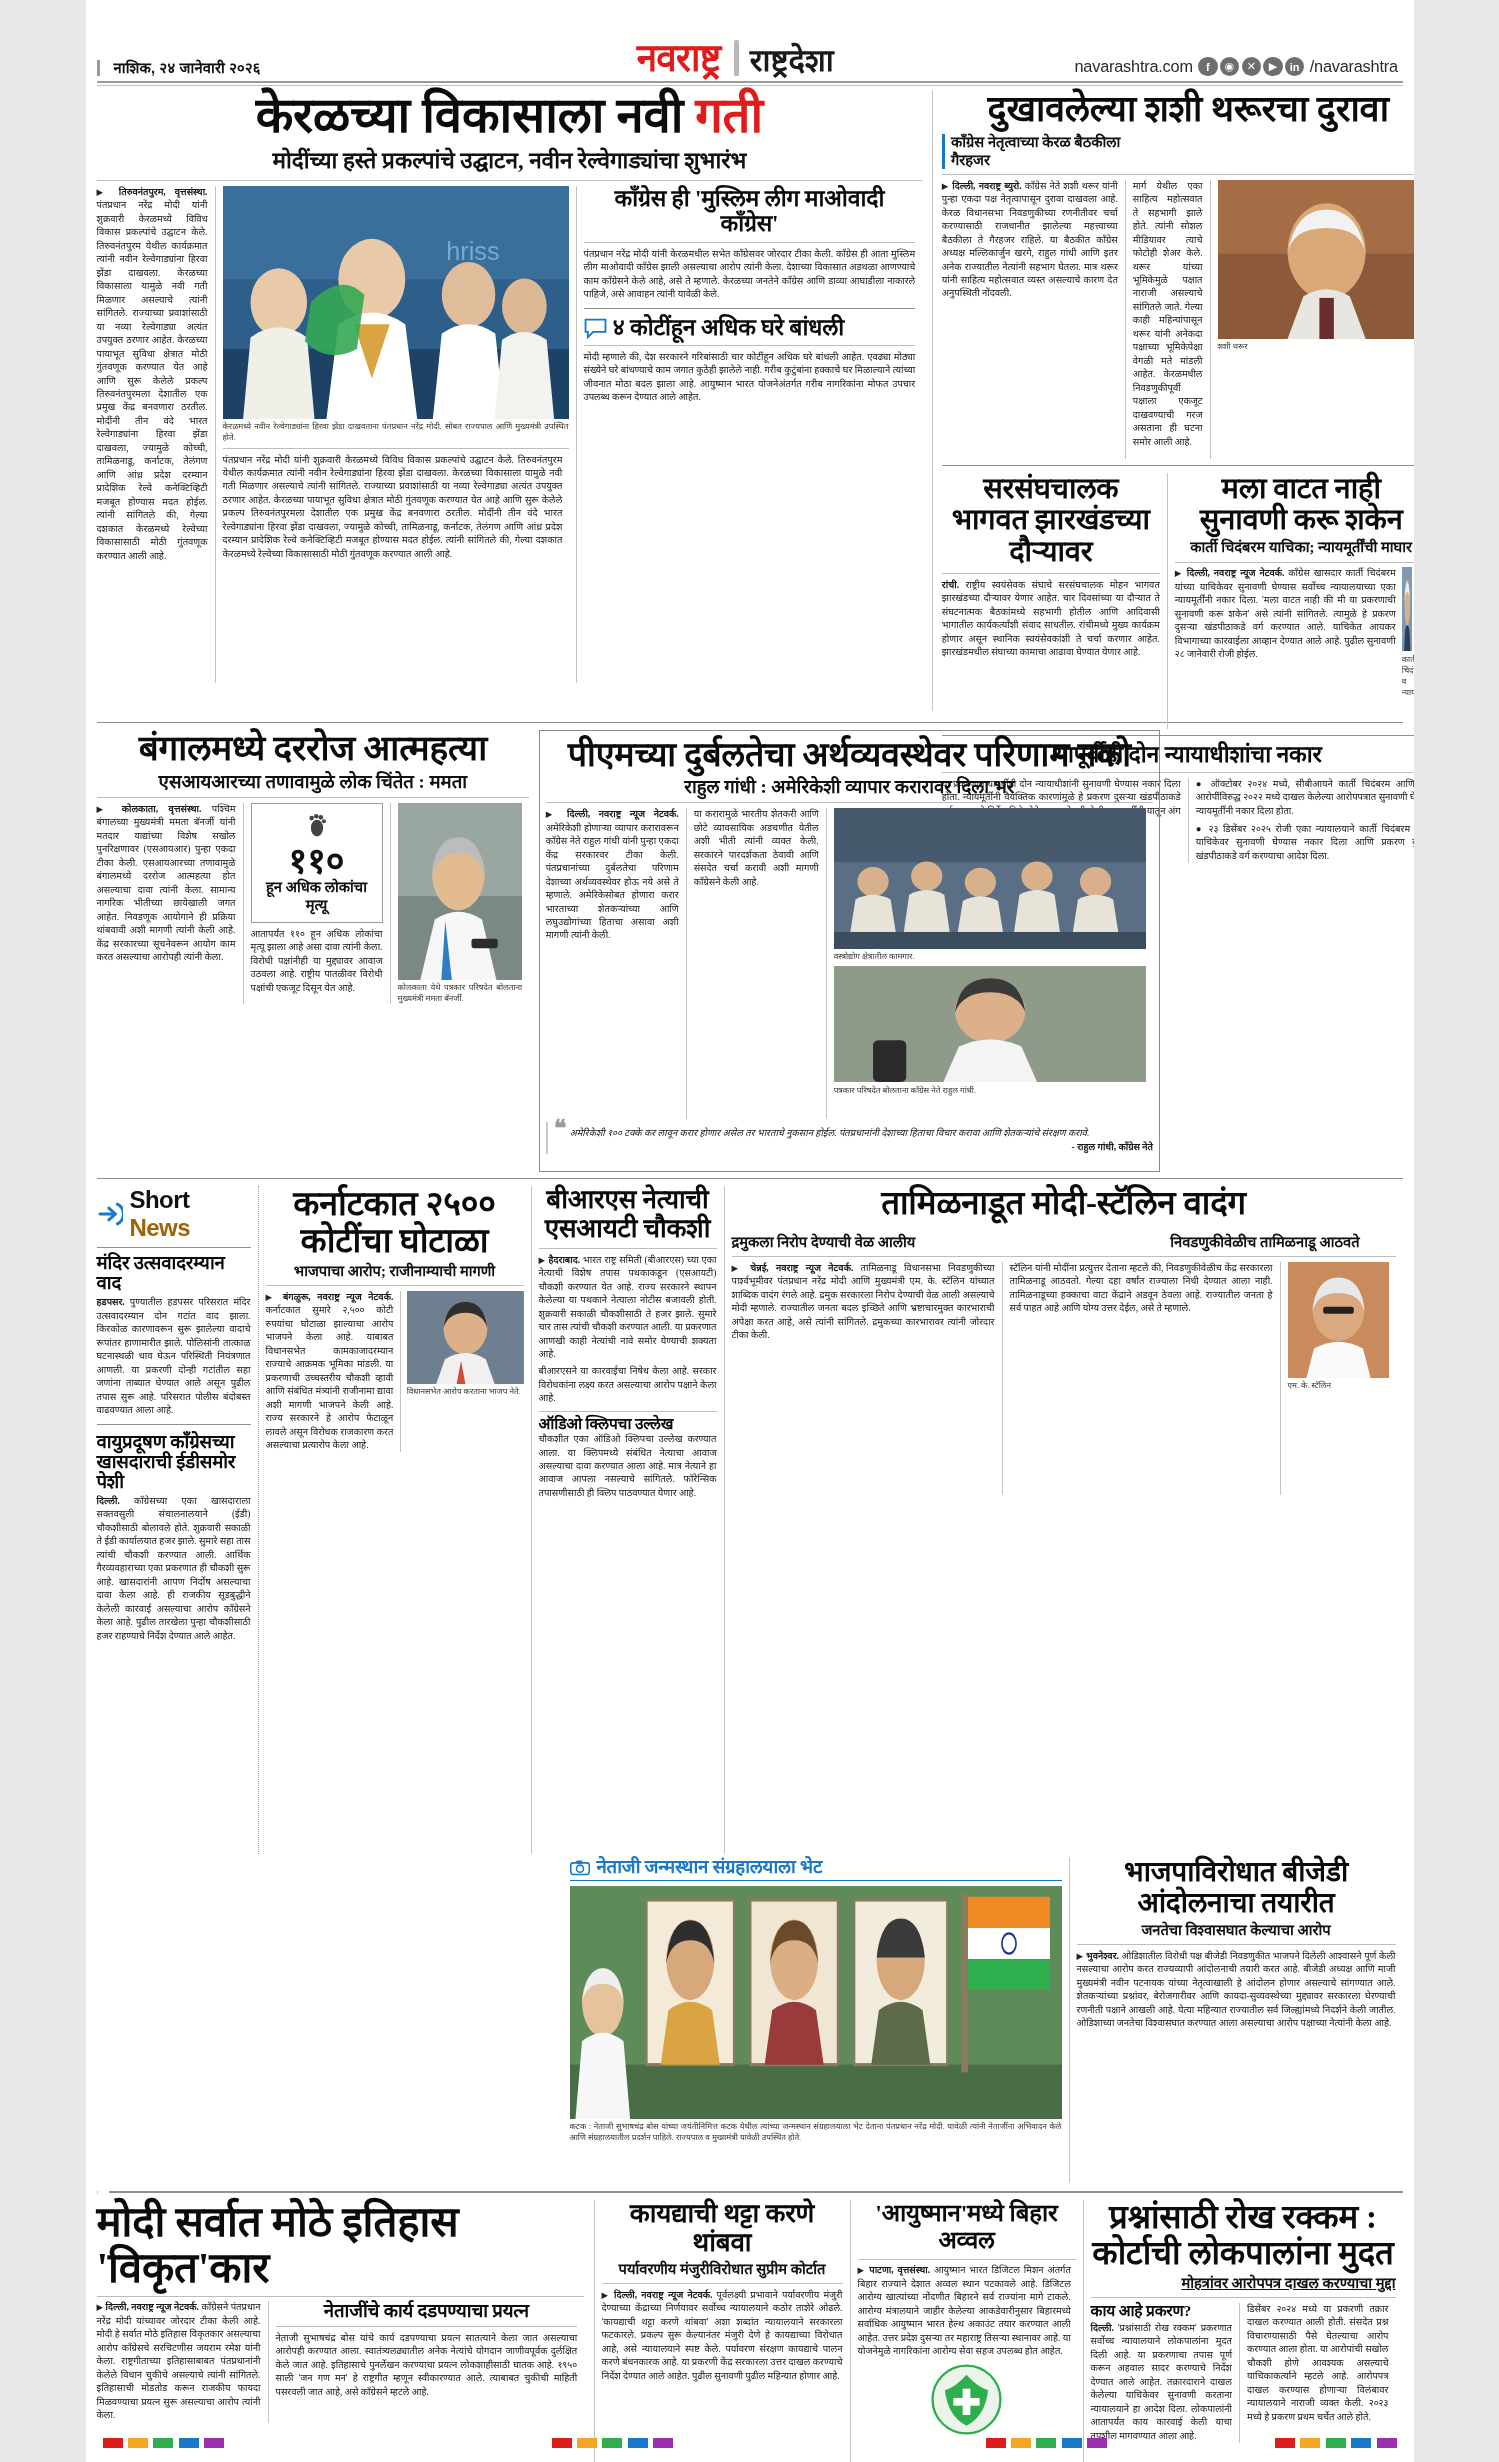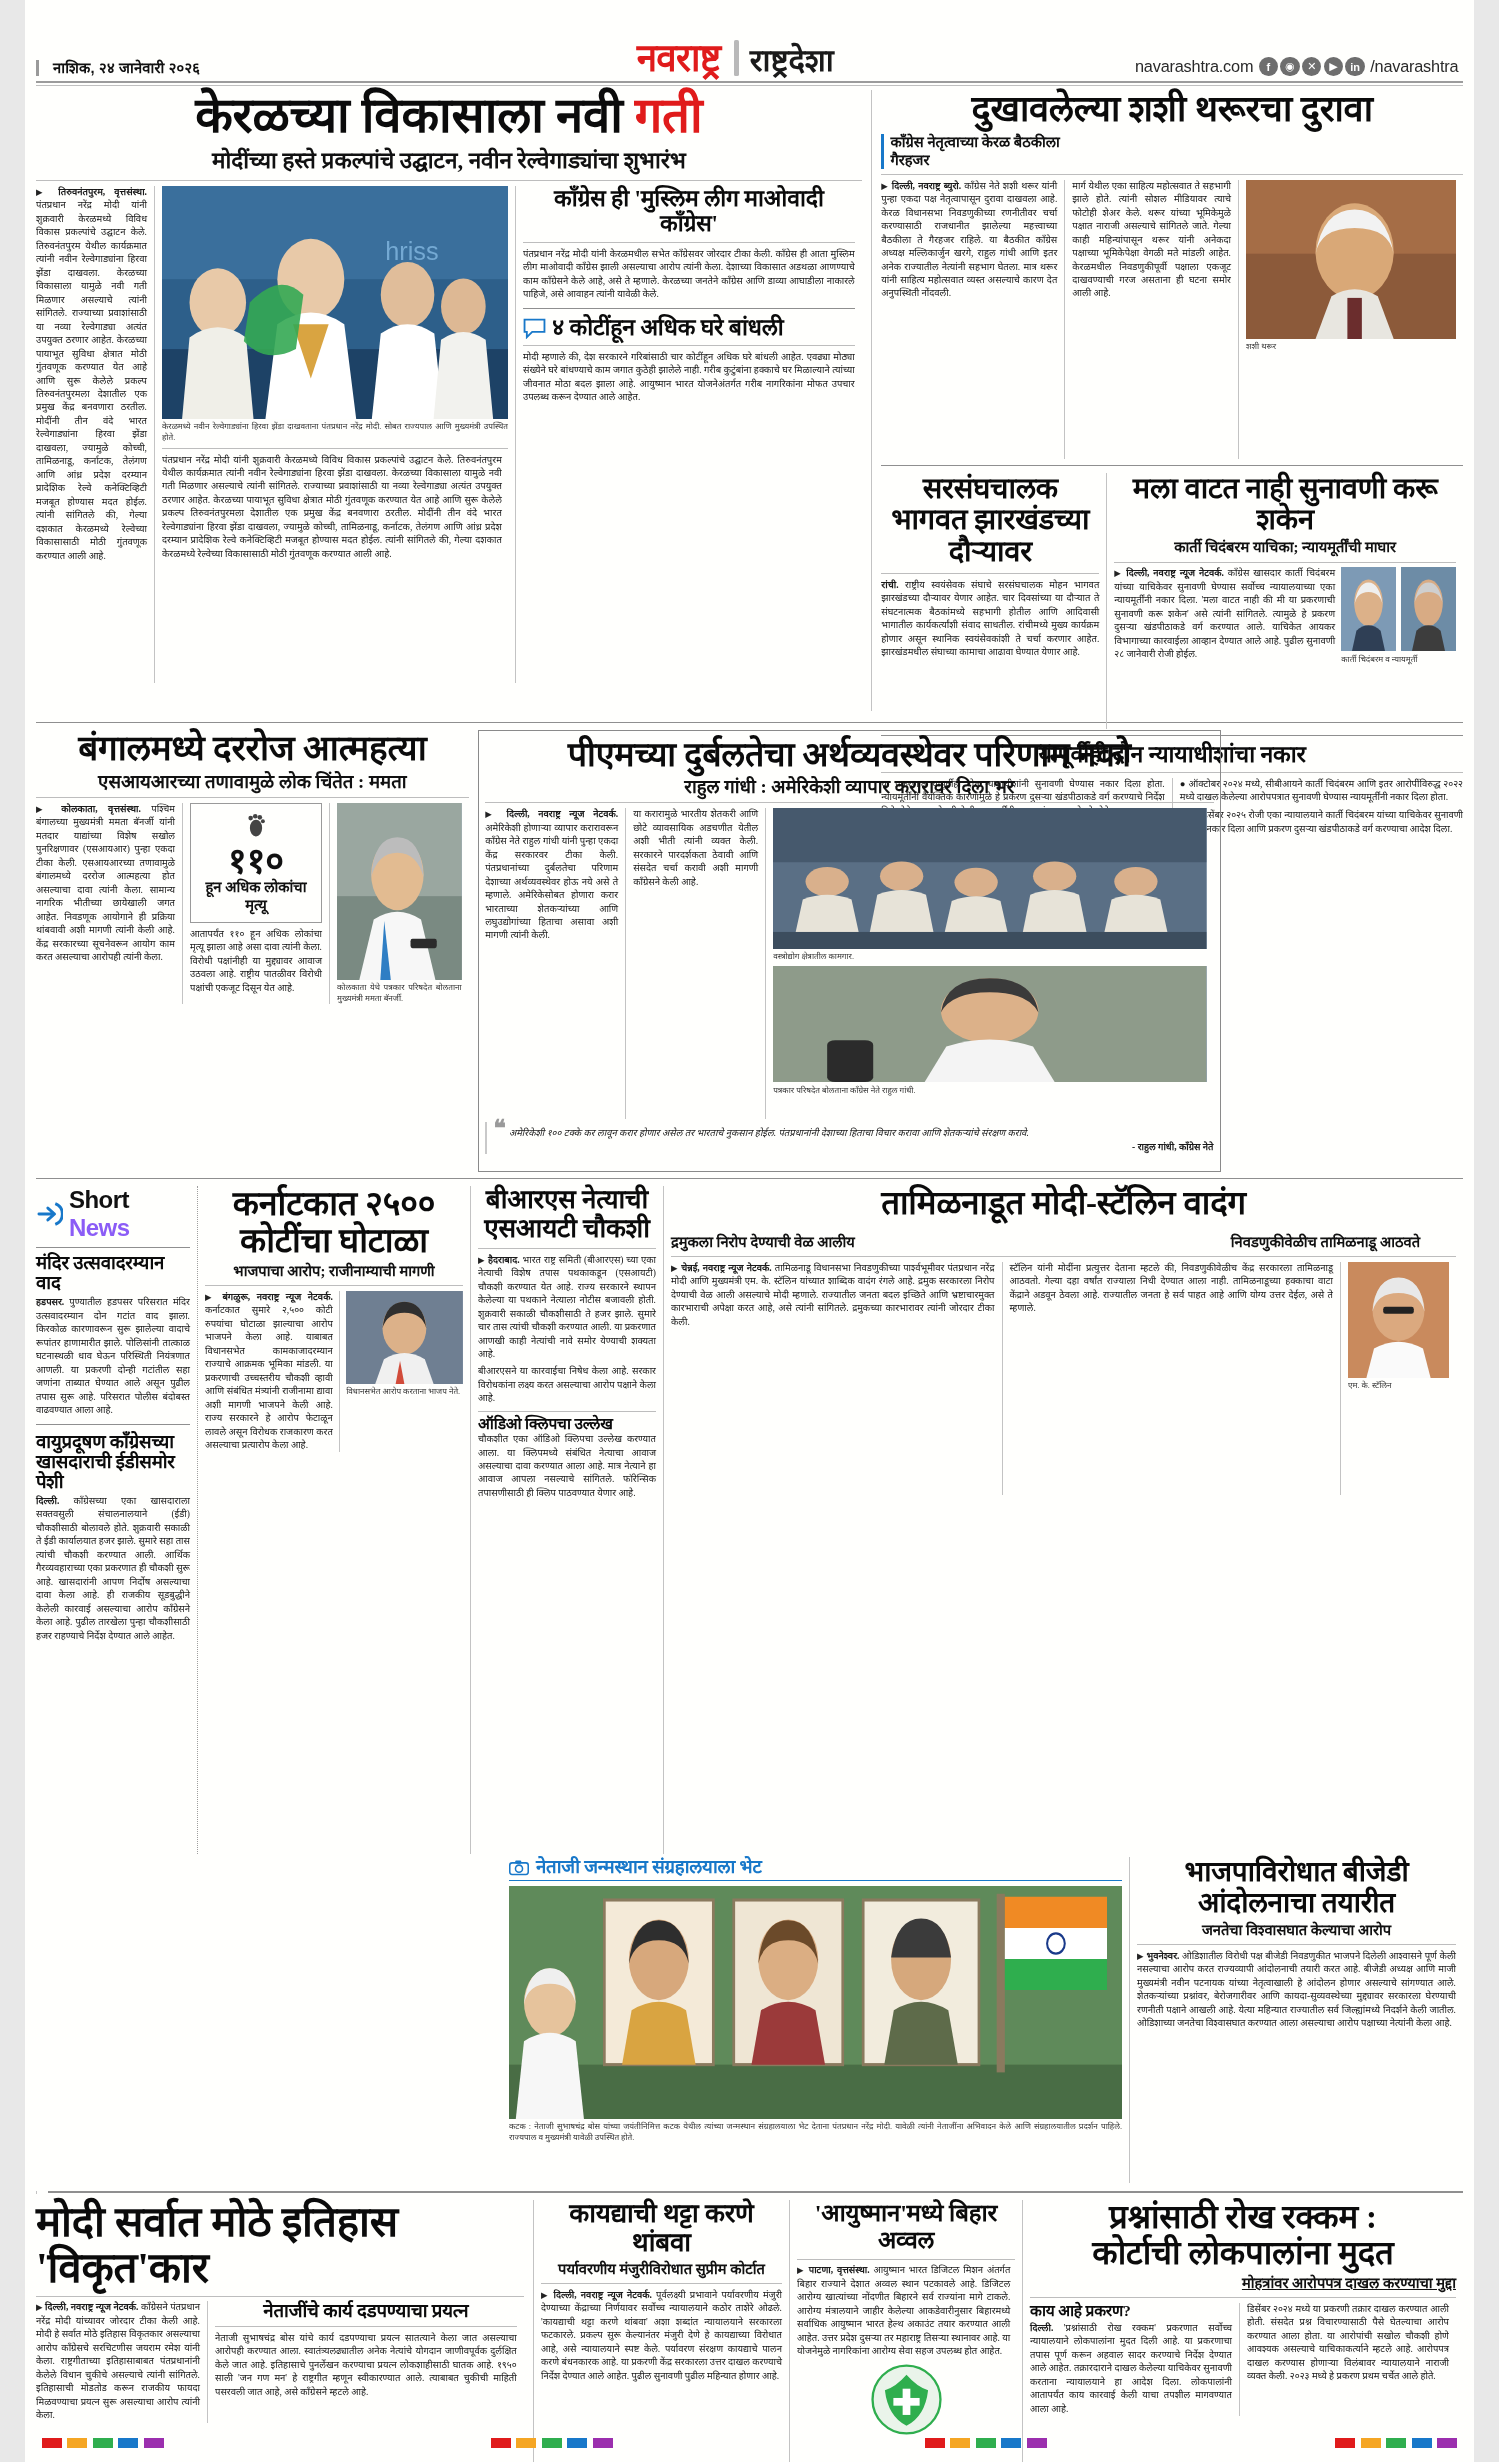--- a/index.html
+++ b/index.html
@@ -3,21 +3,21 @@
 <meta charset="utf-8">
 <title>Navarashtra</title>
 <style>
   * { box-sizing: border-box; margin:0; padding:0; }
   html,body { background:#e8e8e8; }
   body {
     font-family: "Liberation Serif", "DejaVu Serif", serif;
     color:#111;
   }
   .page {
-    width:1449px; height:2462px;
+    width:1328px; height:2462px;
     background:#fffffd;
     margin:0 auto;
     position:relative;
     padding:0 11px 0 11px;
     overflow:hidden;
   }
 
   
   .masthead {
     height:81px;
@@ -122,21 +122,21 @@
     border-bottom:34px solid transparent;
   }
   .sec-strip { display:flex; align-items:center; gap:36px; border-bottom:1.6px solid #8f8f8f; padding-bottom:4.7px;}
 
   
   .shortnews {
     display:flex; align-items:center; gap:6.2px;
   }
   .sn-icon { width:28px;height:28px; }
   .sn-text { font-family:"Liberation Sans","DejaVu Sans",sans-serif; font-weight:900; font-size:24px; letter-spacing:-0.5px;}
-  .sn-text .s1{color:#111;} .sn-text .s2{color:#8b5cf6;}
+  .sn-text .s1{color:#111;} .sn-text .s2{color:#a16207;}
 
   
   .bignum {
     font-family:"Liberation Serif","DejaVu Serif",serif;
     font-weight:700; font-size:36px; line-height:1; color:#111;
     text-align:center;
   }
 
   
   .colorbar { position:absolute; bottom:14px; display:flex; gap:5.4px; }

